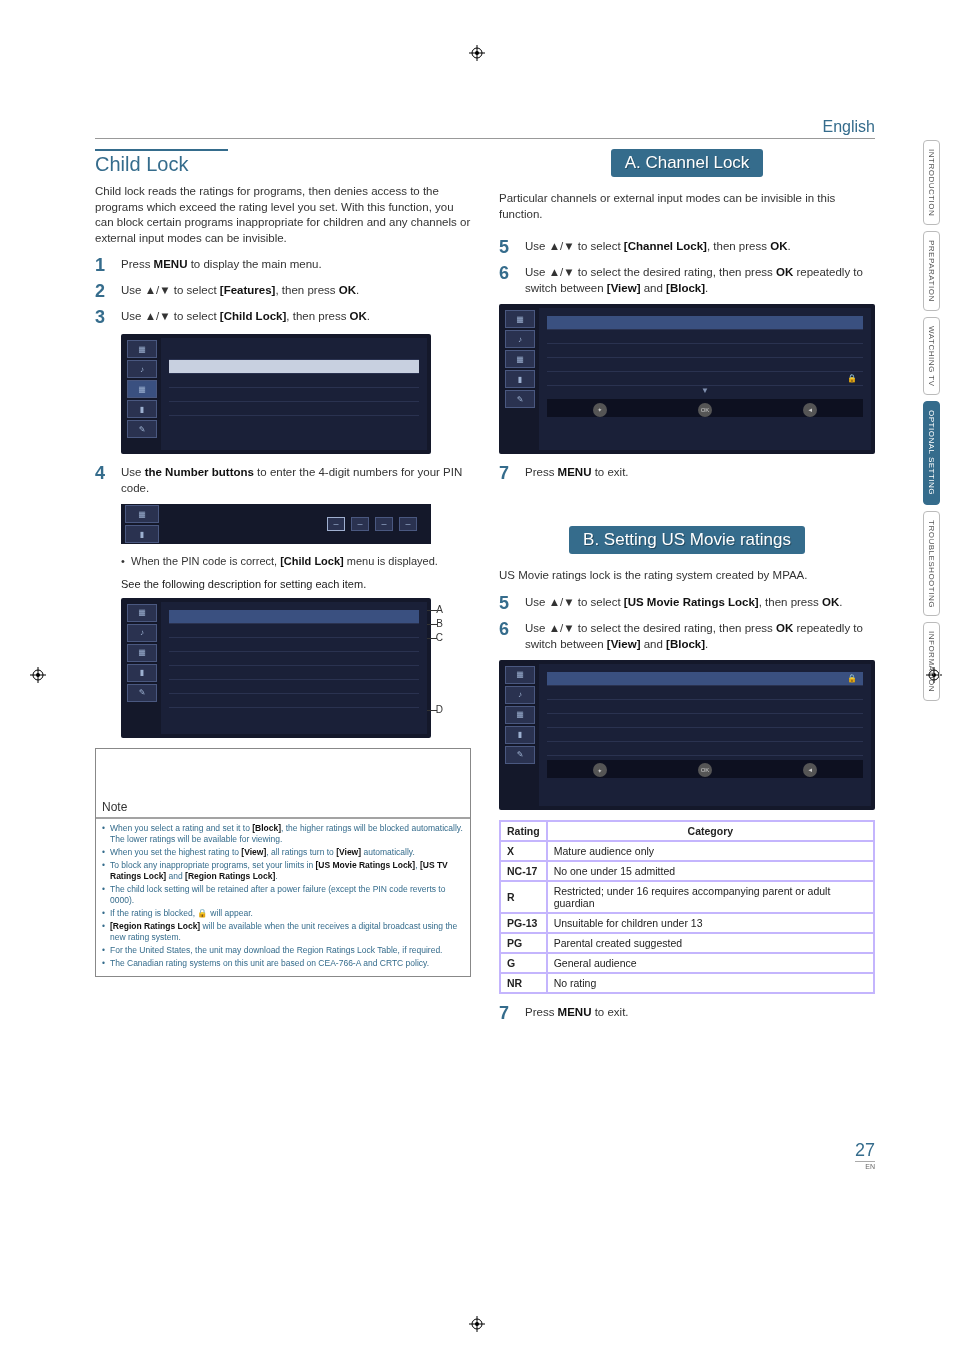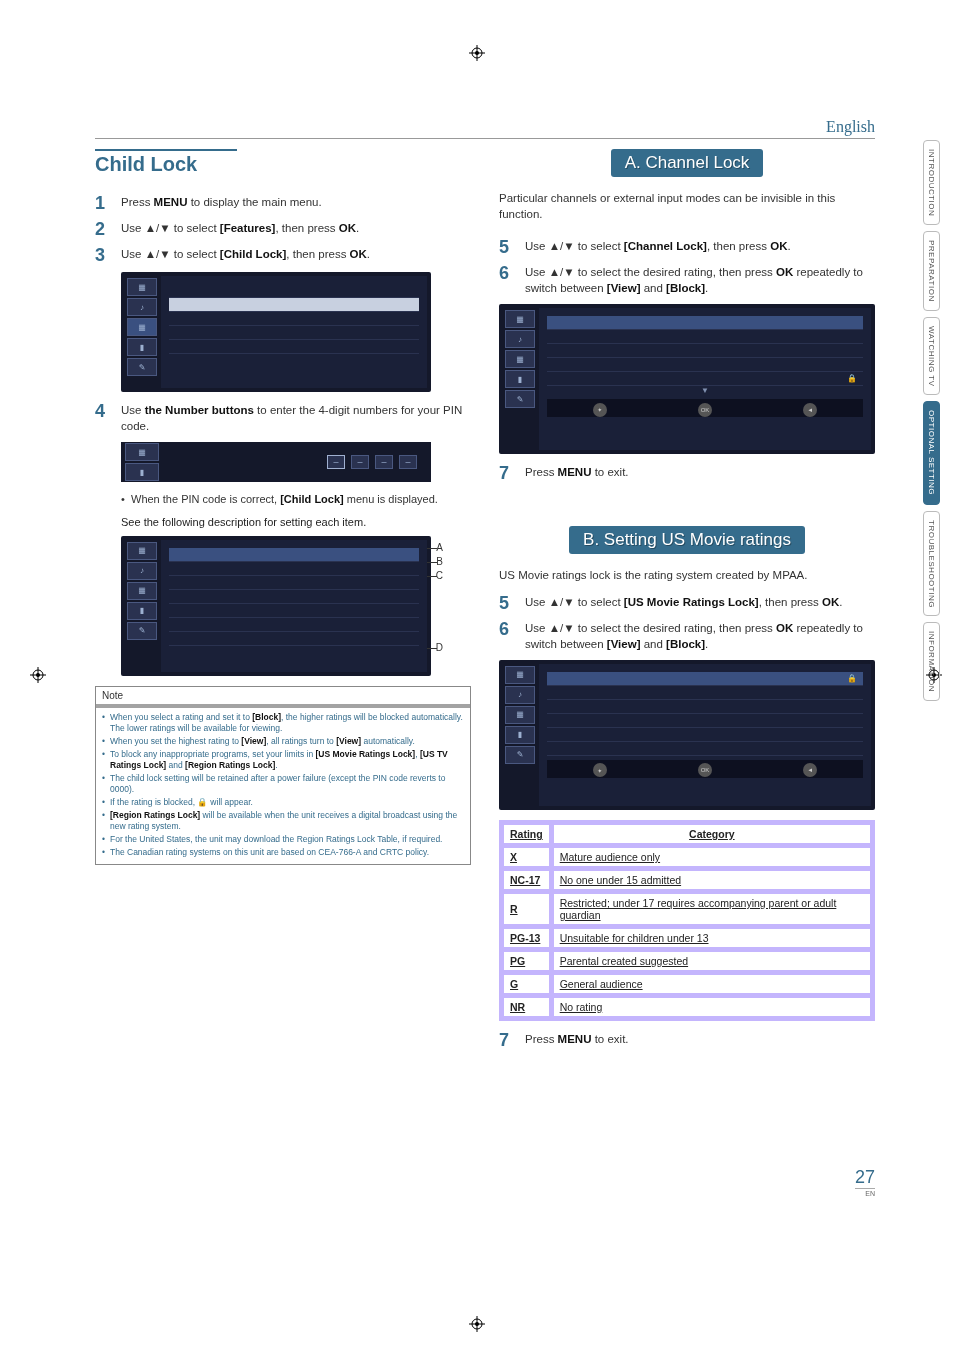--- a/index.html
+++ b/index.html
@@ -20,21 +20,20 @@
   .top-bar {
     text-align: right;
     border-bottom: 1px solid #999;
     padding-bottom: 2px;
     margin-bottom: 10px;
   }
   .lang {
     color: #356c8c;
     font-size: 16px;
     font-weight: 400;
-    font-family: Liberation Serif, serif;
   }
   .cols {
     display: flex;
     gap: 28px;
   }
   .col {
     flex: 1;
     min-width: 0;
   }
   .side-tabs {
@@ -56,21 +55,21 @@
     text-align: center;
   }
   .tab.active {
     background: #356c8c;
     color: #fff;
     border-color: #356c8c;
   }
   h2.section-title {
     color: #356c8c;
     font-size: 20px;
-    font-weight: 700;
+    font-weight: 400;
     border-top: 2px solid #356c8c;
     padding-top: 2px;
     margin-bottom: 8px;
     display: inline-block;
     padding-right: 40px;
   }
   .body-text {
     font-size: 11.5px;
     line-height: 1.35;
     color: #333;
@@ -228,24 +227,25 @@
     margin-left: 26px;
     margin-bottom: 6px;
     line-height: 1.35;
     font-weight: 300;
   }
   .note-box {
     border: 1px solid #888;
     margin-top: 10px;
   }
   .note-head {
-    font-size: 10px;
+    font-size: 12px;
     color: #333;
-    border-bottom: 4px solid #a3a3a3;
+    border-bottom: 2px solid #a3a3a3;
     padding: 3px 6px;
+    margin-top: 48px;
   }
   .note-body {
     padding: 4px 6px;
   }
   .note-body ul {
     list-style: none;
   }
   .note-body li {
     font-size: 8.5px;
     line-height: 1.3;
@@ -273,25 +273,24 @@
     margin-bottom: 8px;
   }
   .sub-heading-wrap { text-align: center; margin-bottom: 6px; }
   .rating-table {
     width: 100%;
     border-collapse: collapse;
     margin: 10px 0 8px 0;
     font-size: 10.5px;
   }
   .rating-table th, .rating-table td {
-    border: 5px solid #c4b5fd;
+    border: 2px solid #c4b5fd;
     padding: 3px 6px;
     text-align: left;
     font-weight: 300;
-    text-decoration: underline;
   }
   .rating-table th {
     font-weight: 600;
     text-align: center;
   }
   .rating-table td.r { font-weight: 600; }
   .page-num {
     position: absolute;
     right: 0;
     bottom: -140px;
@@ -359,20 +358,21 @@
       <div class="tab">WATCHING TV</div>
       <div class="tab active">OPTIONAL SETTING</div>
       <div class="tab">TROUBLESHOOTING</div>
       <div class="tab">INFORMATION</div>
     </div>
 
   <div class="cols">
 
     <div class="col">
       <h2 class="section-title">Child Lock</h2>
+      <p class="body-text">Child lock reads the ratings for programs, then denies access to the programs which exceed the rating level you set. With this function, you can block certain programs inappropriate for children and any channels or external input modes can be invisible.</p>
 
       <ol class="step-list">
         <li class="step">
             <span class="step-num">1</span>
           <span class="step-body">Press <b>MENU</b> to display the main menu.</span>
           </li>
         <li class="step">
             <span class="step-num">2</span>
           <span class="step-body">Use <span class="arrow">▲/▼</span> to select <b>[Features]</b>, then press <b>OK</b>.</span>
           </li>
@@ -577,21 +577,21 @@
             <tr>
               <td class="r">X</td>
               <td>Mature audience only</td>
             </tr>
             <tr>
               <td class="r">NC-17</td>
               <td>No one under 15 admitted</td>
             </tr>
             <tr>
               <td class="r">R</td>
-              <td>Restricted; under 17 requires accompanying parent or adult guardian</td>
+              <td>Restricted; under 16 requires accompanying parent or adult guardian</td>
             </tr>
             <tr>
               <td class="r">PG-13</td>
               <td>Unsuitable for children under 13</td>
             </tr>
             <tr>
               <td class="r">PG</td>
               <td>Parental created suggested</td>
             </tr>
             <tr>

